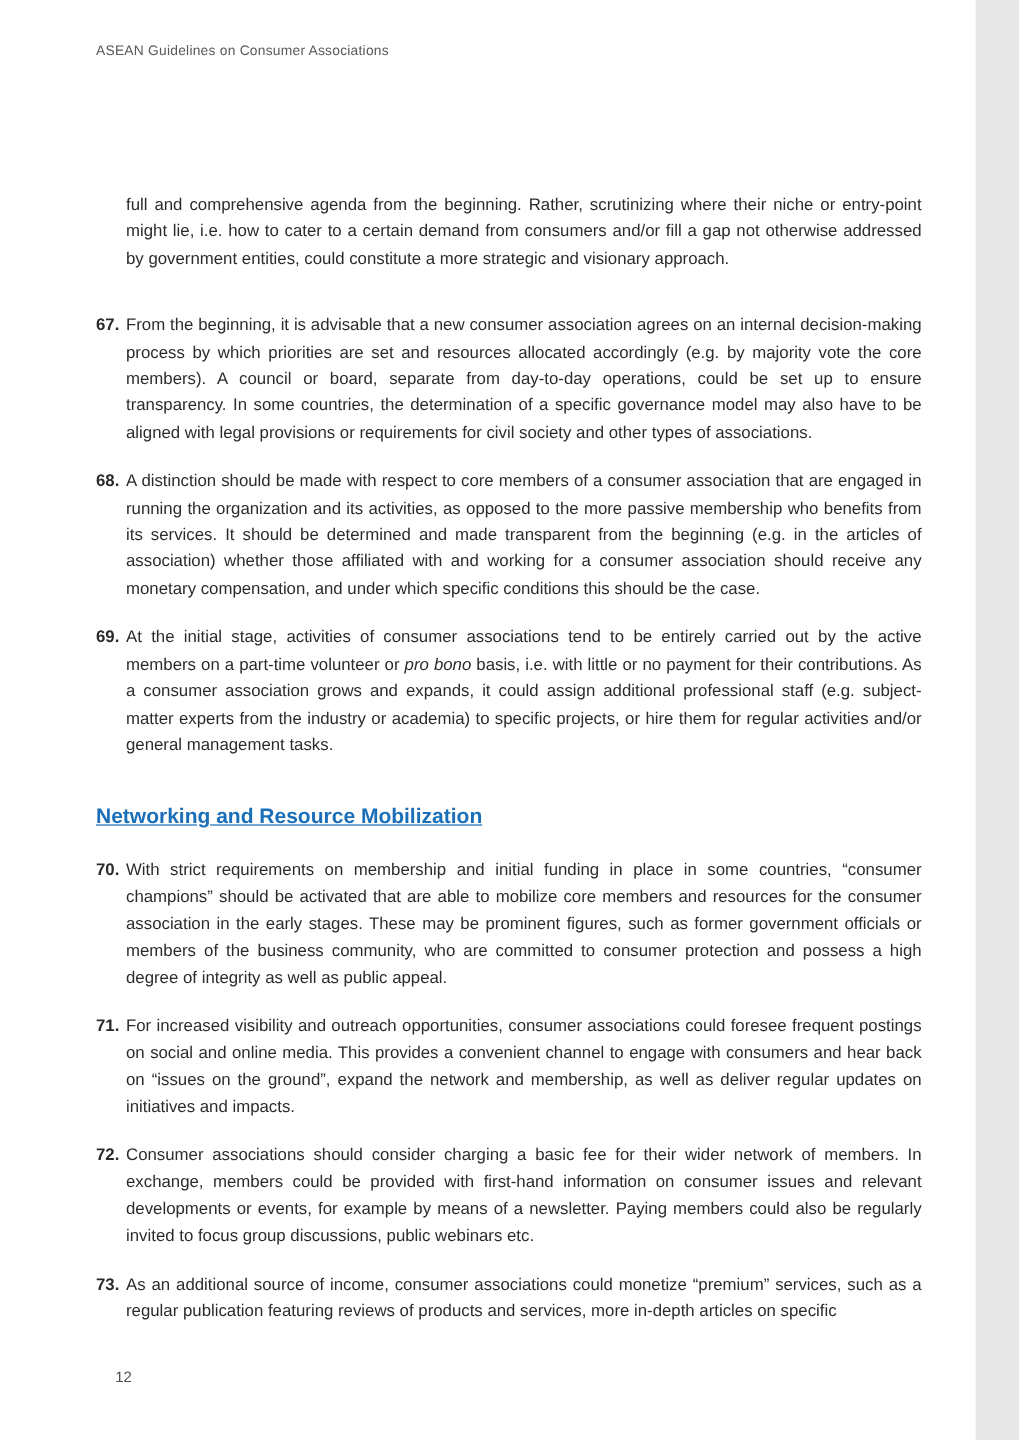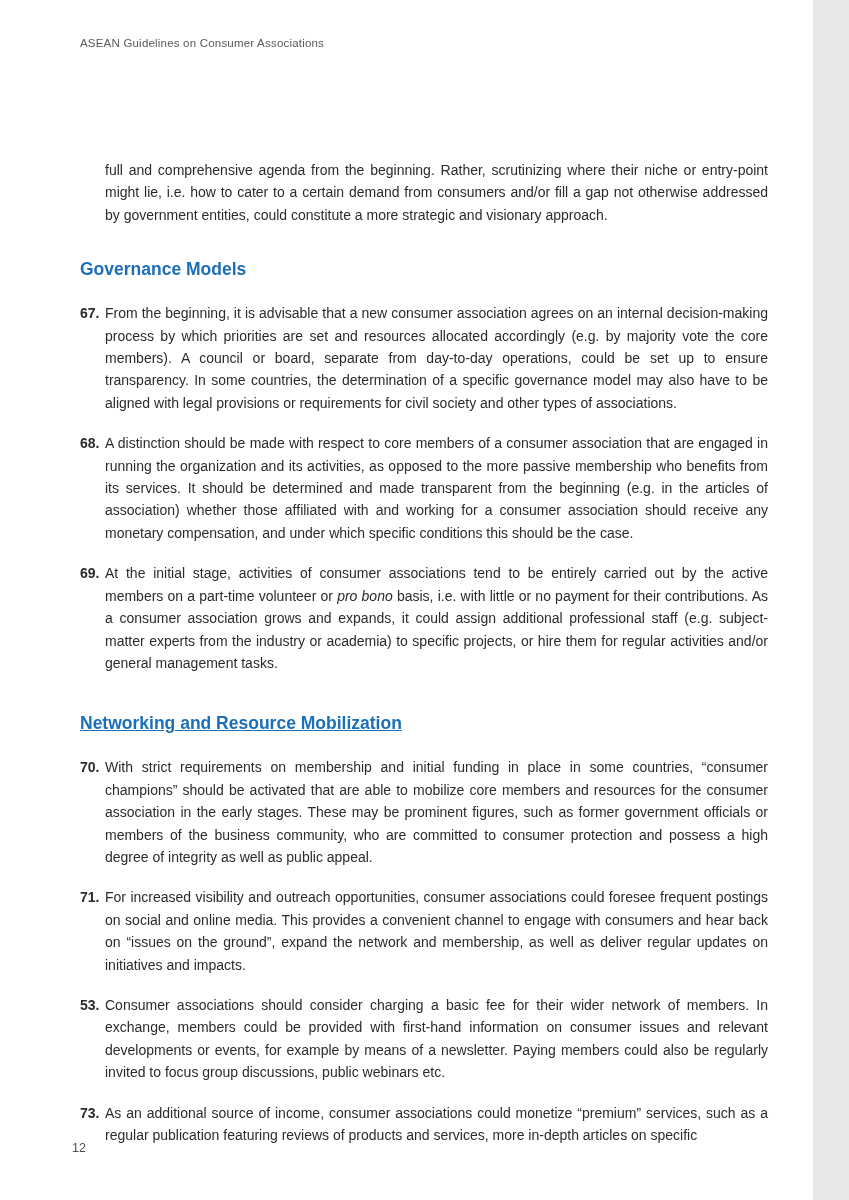--- a/index.html
+++ b/index.html
@@ -59,39 +59,38 @@
     flex: 0 0 25px;
     font-weight: bold;
   }
   .item-text {
     flex: 1;
     text-align: justify;
   }
   .italic { font-style: italic; margin-top: 48px; }
   .page-number {
     position: absolute;
-    left: 72px;
+    left: 96px;
     top: 1141px;
     font-size: 12.5px;
     color: #4d4d4d;
   }
 </style>
 </head>
 <body>
 
 <div class="page">
 
   <div class="running-header">ASEAN Guidelines on Consumer Associations</div>
 
   <div class="content">
 
     <p class="intro">full and comprehensive agenda from the beginning. Rather, scrutinizing where their niche or entry-point might lie, i.e. how to cater to a certain demand from consumers and/or fill a gap not otherwise addressed by government entities, could constitute a more strategic and visionary approach.</p>
 
     <div class="section">
-      <h2 class="section-heading">Governance Models</h2>
 
       <div class="item">
         <span class="item-number">67.</span>
         <span class="item-text">From the beginning, it is advisable that a new consumer association agrees on an internal decision-making process by which priorities are set and resources allocated accordingly (e.g. by majority vote the core members). A council or board, separate from day-to-day operations, could be set up to ensure transparency. In some countries, the determination of a specific governance model may also have to be aligned with legal provisions or requirements for civil society and other types of associations.</span>
       </div>
 
       <div class="item">
         <span class="item-number">68.</span>
         <span class="item-text">A distinction should be made with respect to core members of a consumer association that are engaged in running the organization and its activities, as opposed to the more passive membership who benefits from its services. It should be determined and made transparent from the beginning (e.g. in the articles of association) whether those affiliated with and working for a consumer association should receive any monetary compensation, and under which specific conditions this should be the case.</span>
       </div>
@@ -109,21 +108,21 @@
         <span class="item-number">70.</span>
         <span class="item-text">With strict requirements on membership and initial funding in place in some countries, “consumer champions” should be activated that are able to mobilize core members and resources for the consumer association in the early stages. These may be prominent figures, such as former government officials or members of the business community, who are committed to consumer protection and possess a high degree of integrity as well as public appeal.</span>
       </div>
 
       <div class="item">
         <span class="item-number">71.</span>
         <span class="item-text">For increased visibility and outreach opportunities, consumer associations could foresee frequent postings on social and online media. This provides a convenient channel to engage with consumers and hear back on “issues on the ground”, expand the network and membership, as well as deliver regular updates on initiatives and impacts.</span>
       </div>
 
       <div class="item">
-        <span class="item-number">53.</span>
+        <span class="item-number">72.</span>
         <span class="item-text">Consumer associations should consider charging a basic fee for their wider network of members. In exchange, members could be provided with first-hand information on consumer issues and relevant developments or events, for example by means of a newsletter. Paying members could also be regularly invited to focus group discussions, public webinars etc.</span>
       </div>
 
       <div class="item">
         <span class="item-number">73.</span>
         <span class="item-text">As an additional source of income, consumer associations could monetize “premium” services, such as a regular publication featuring reviews of products and services, more in-depth articles on specific</span>
       </div>
     </div>
 
   </div>

